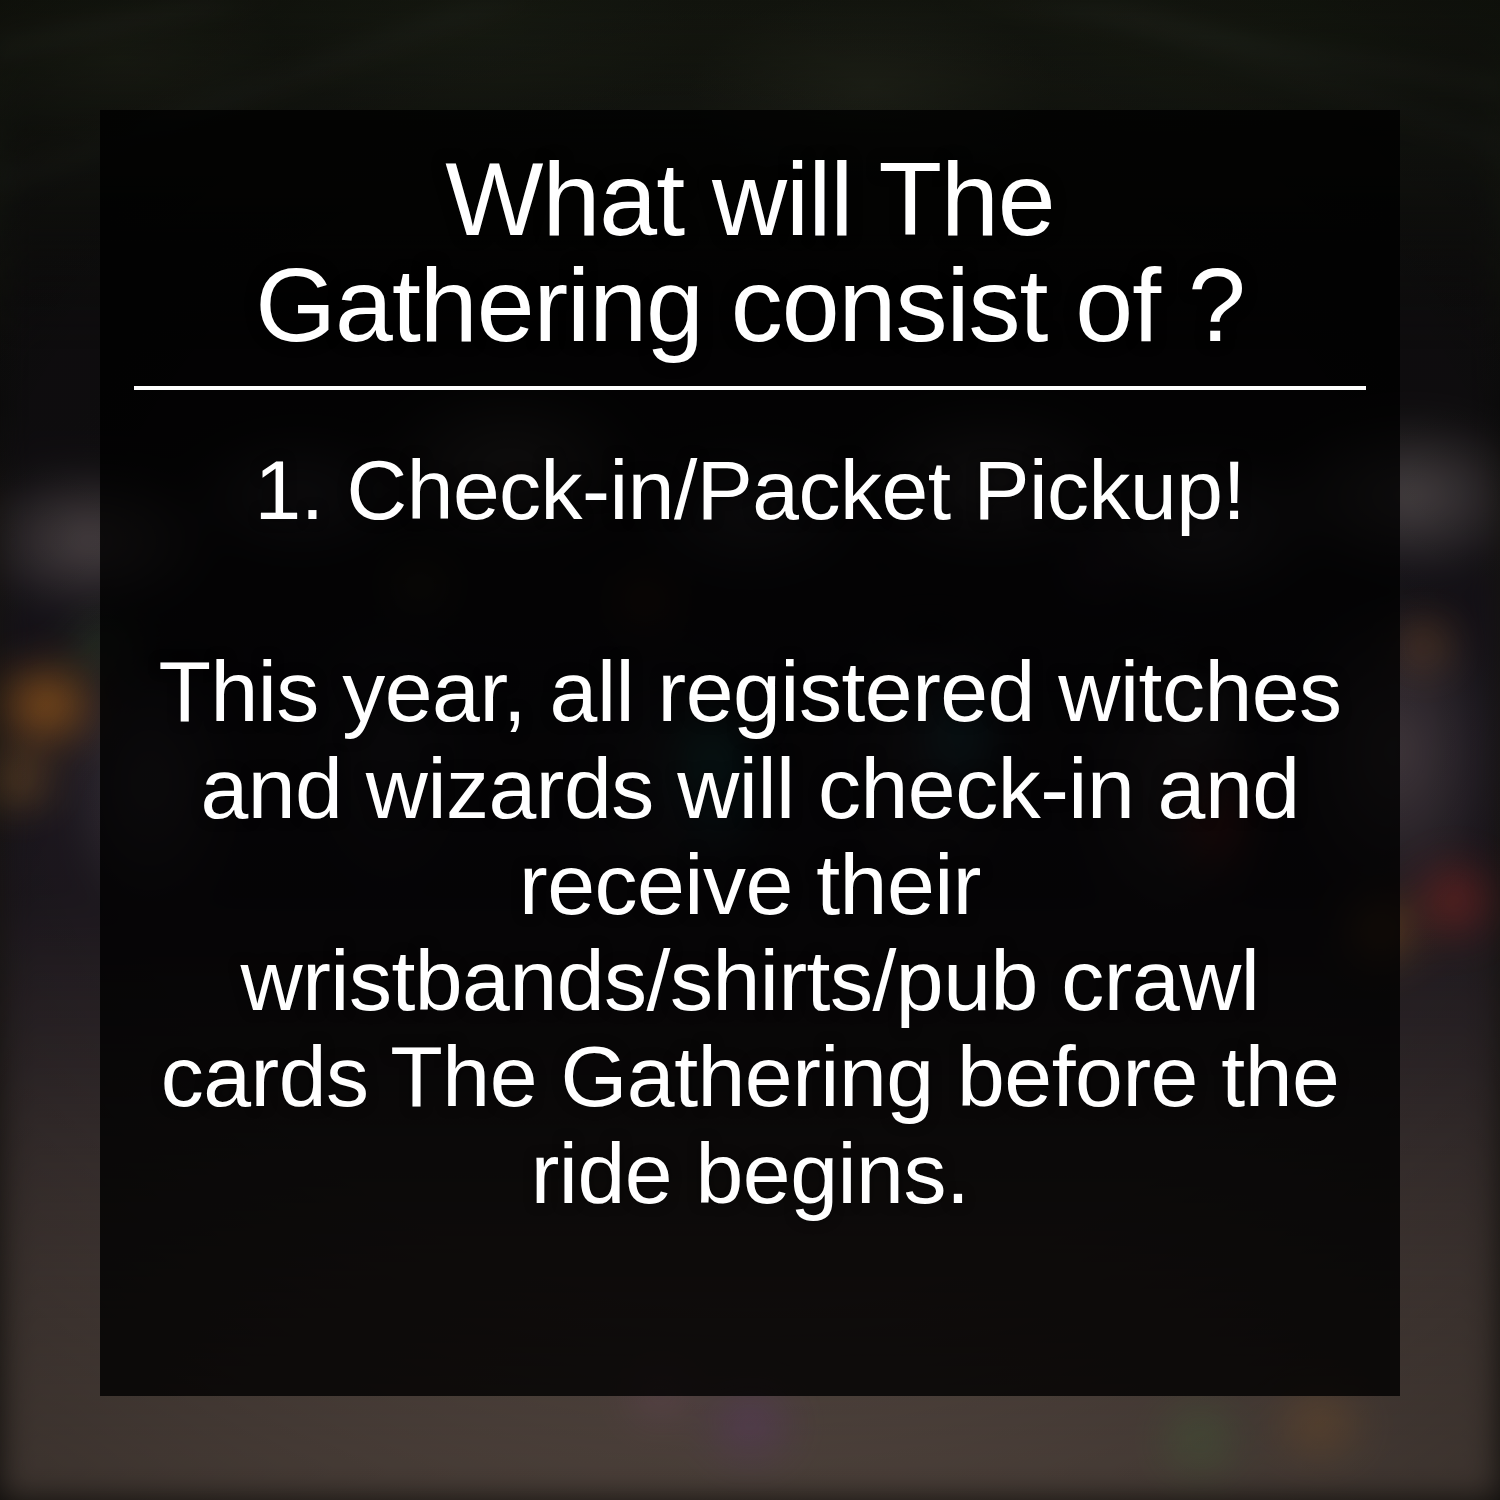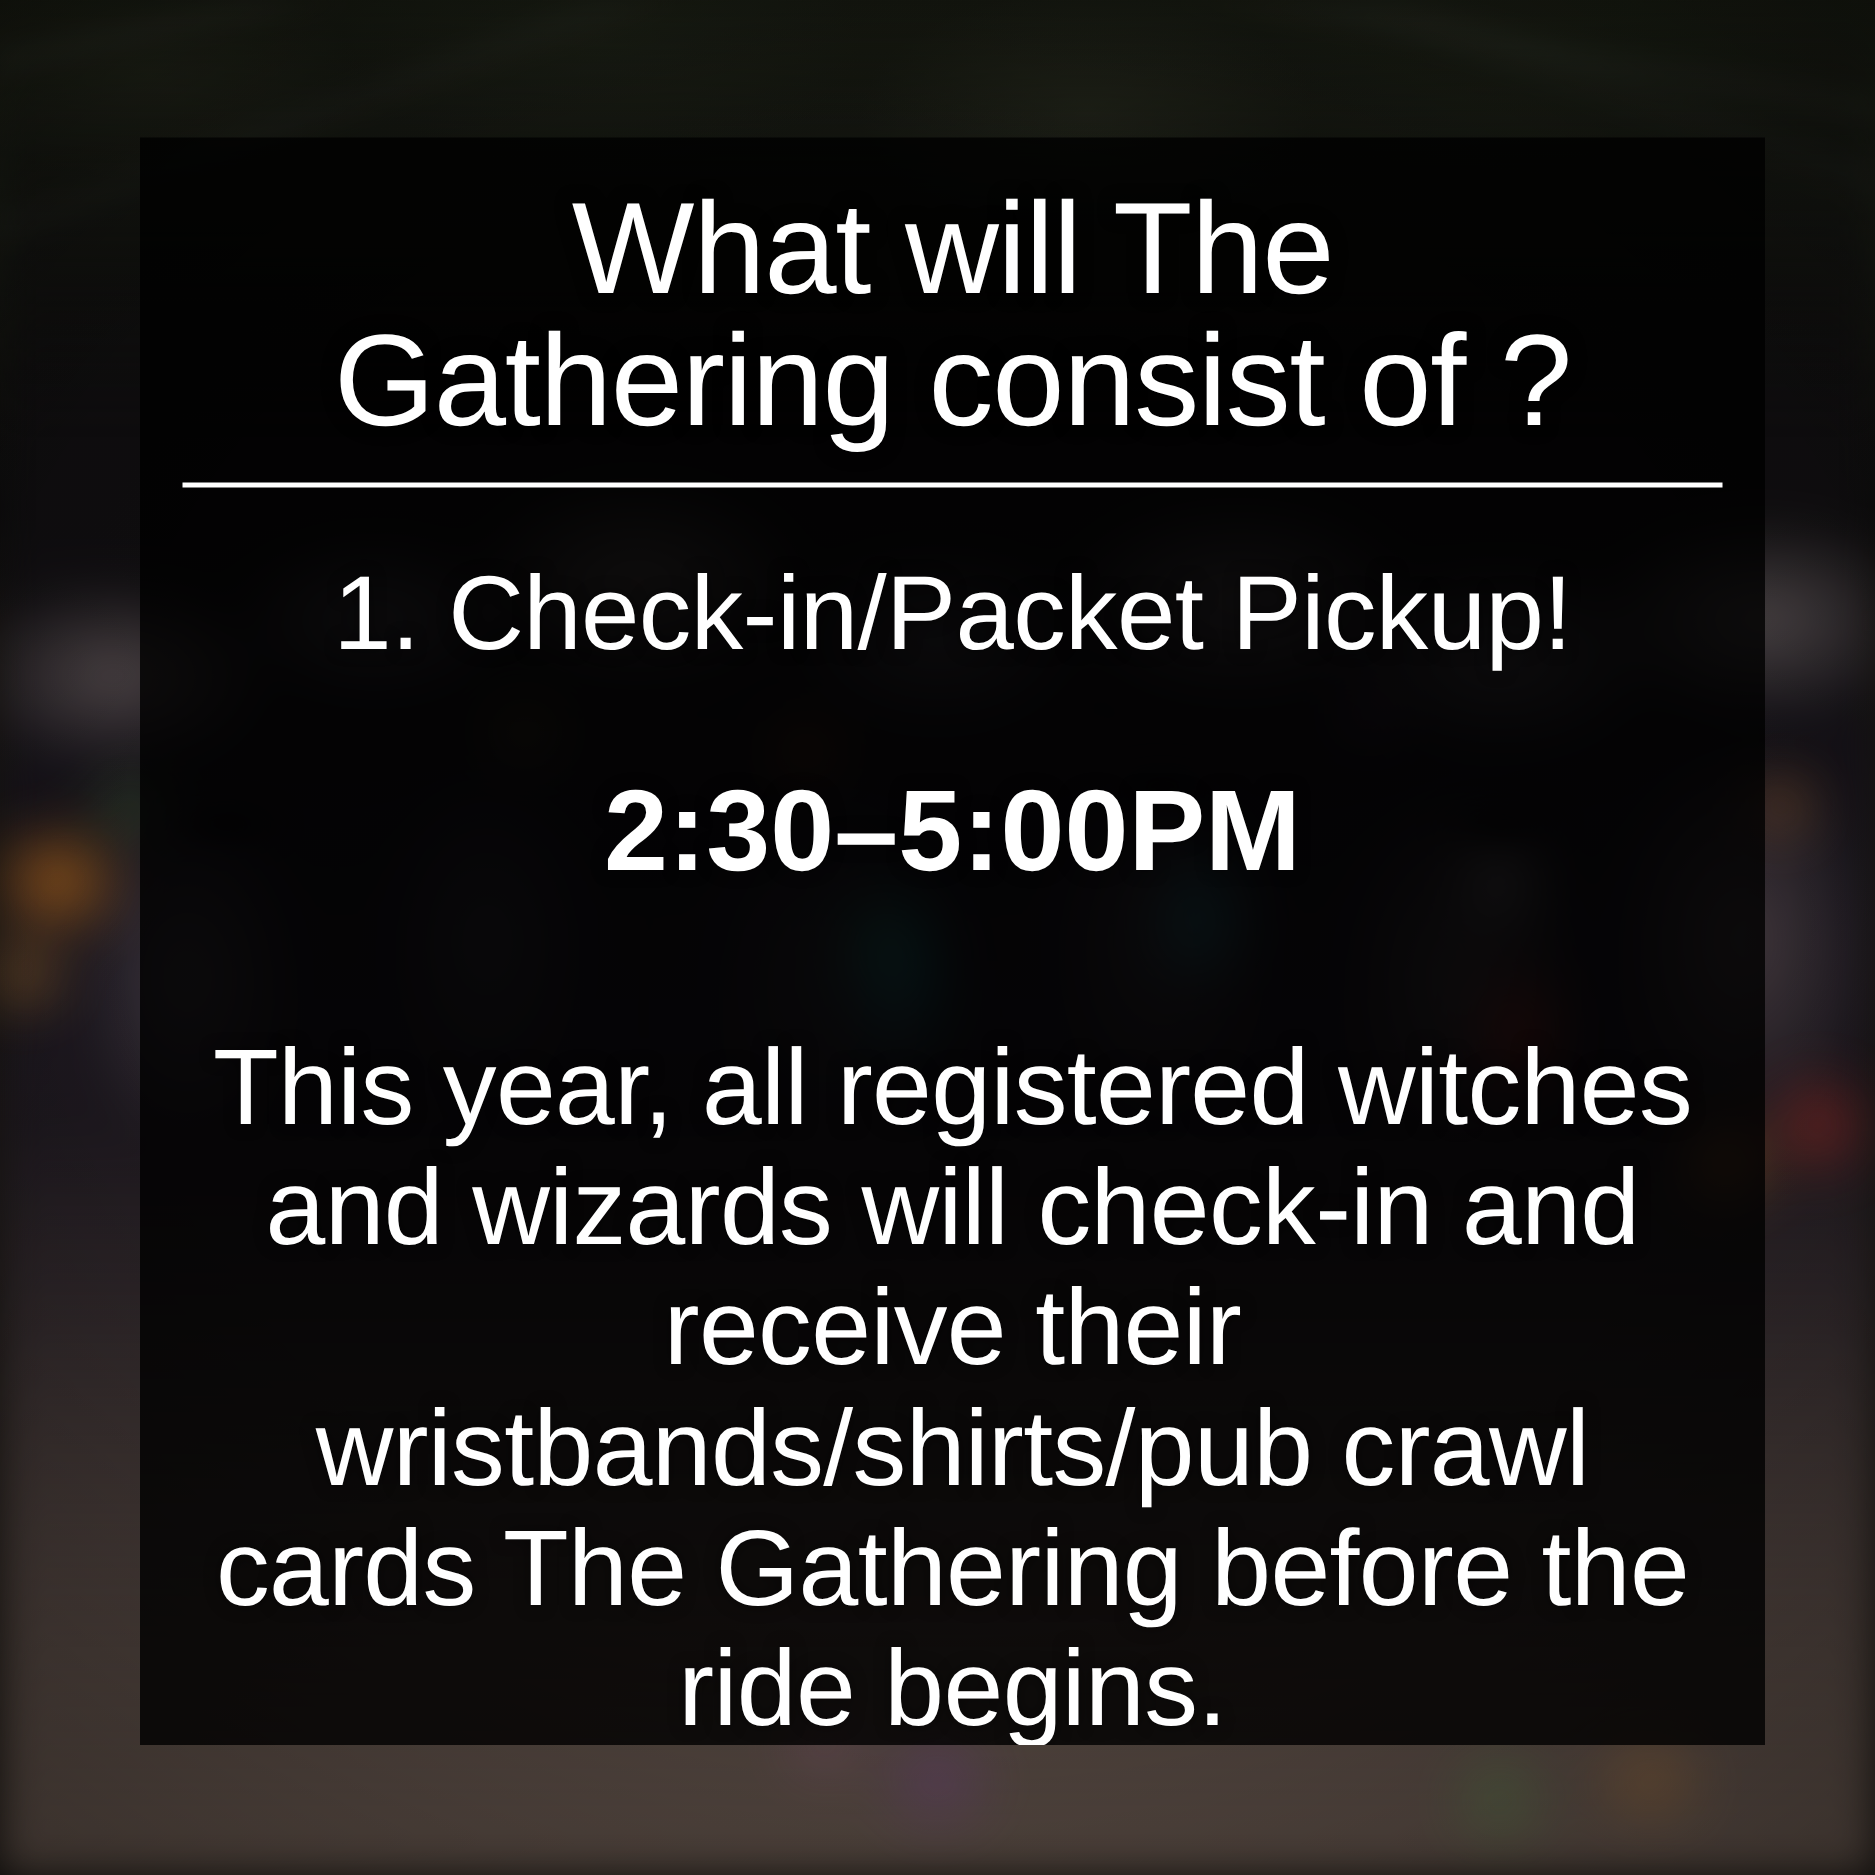--- a/index.html
+++ b/index.html
@@ -112,21 +112,21 @@
   
   .bg-vignette {
     background:
       radial-gradient(ellipse 120% 110% at 50% 48%, transparent 35%, rgba(0,0,0,0.45) 78%, rgba(0,0,0,0.72) 100%),
       linear-gradient(180deg, rgba(0,0,0,0.55) 0%, rgba(0,0,0,0.18) 22%, rgba(0,0,0,0.10) 55%, rgba(0,0,0,0.25) 100%);
   }
 
   
   .panel {
     position: absolute;
-    left: 112px;
+    left: 100px;
     top: 110px;
     width: 1300px;
     height: 1286px;
     background: rgba(0, 0, 0, 0.80);
     box-sizing: border-box;
     padding: 36px 34px 24px 34px;
     color: #ffffff;
     text-align: center;
     overflow: hidden;
   }
@@ -192,18 +192,17 @@
 
   <div class="panel">
 
     <h1 class="title">What will The
 Gathering consist of ?</h1>
 
     <hr class="divider">
 
     <h2 class="item-heading">1. Check-in/Packet Pickup!</h2>
 
-    <p class="time">2:30–5:00PM</p>
 
     <p class="body-text">This year, all registered witches and wizards will check-in and receive their wristbands/shirts/pub crawl cards The Gathering before the ride begins.</p>
 
   </div>
 </div>
 
 </body></html>

